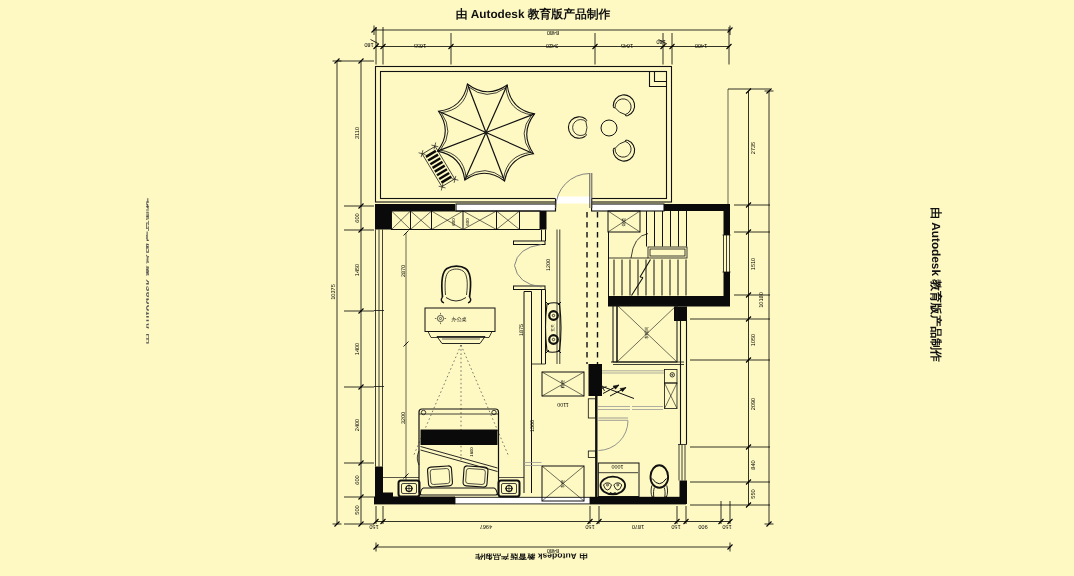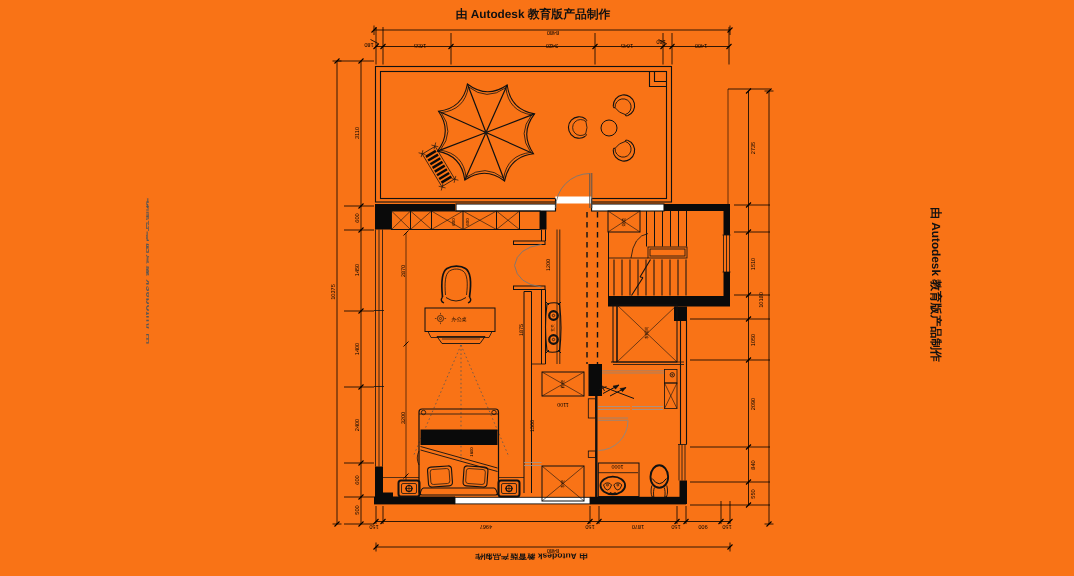--- a/index.html
+++ b/index.html
@@ -1,16 +1,16 @@
 <!DOCTYPE html>
 <html><head>
 <meta charset="utf-8">
 <style>
   html,body{margin:0;padding:0;background:#fff;}
-  #page{position:relative;width:1074px;height:576px;background:#f97316;overflow:hidden;
+  #page{position:relative;width:1074px;height:576px;background:#fef9c3;overflow:hidden;
         font-family:"Liberation Sans",sans-serif;}
   svg{position:absolute;left:0;top:0;}
   text{font-family:"Liberation Sans",sans-serif;text-rendering:geometricPrecision;}
 </style>
 </head>
 <body>
 <div id="page">
 <svg width="1074" height="576" viewBox="0 0 1074 576">
 <defs>
 <clipPath id="clipBottomStamp">

